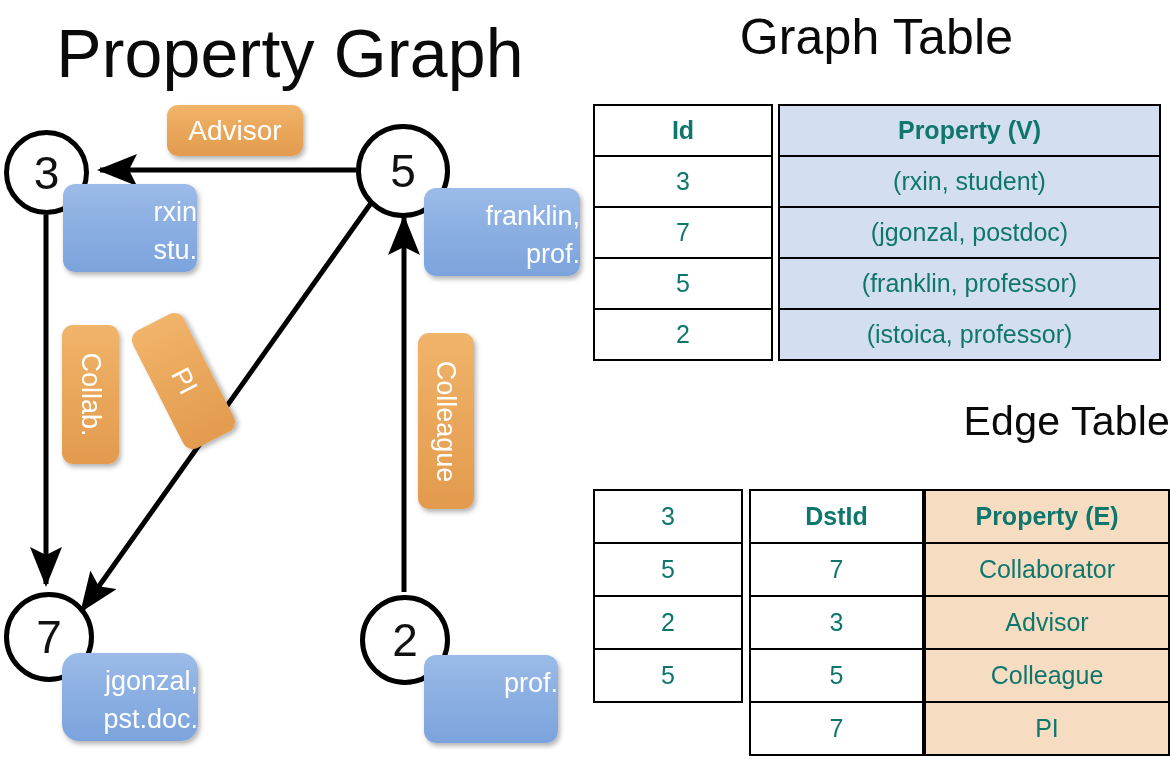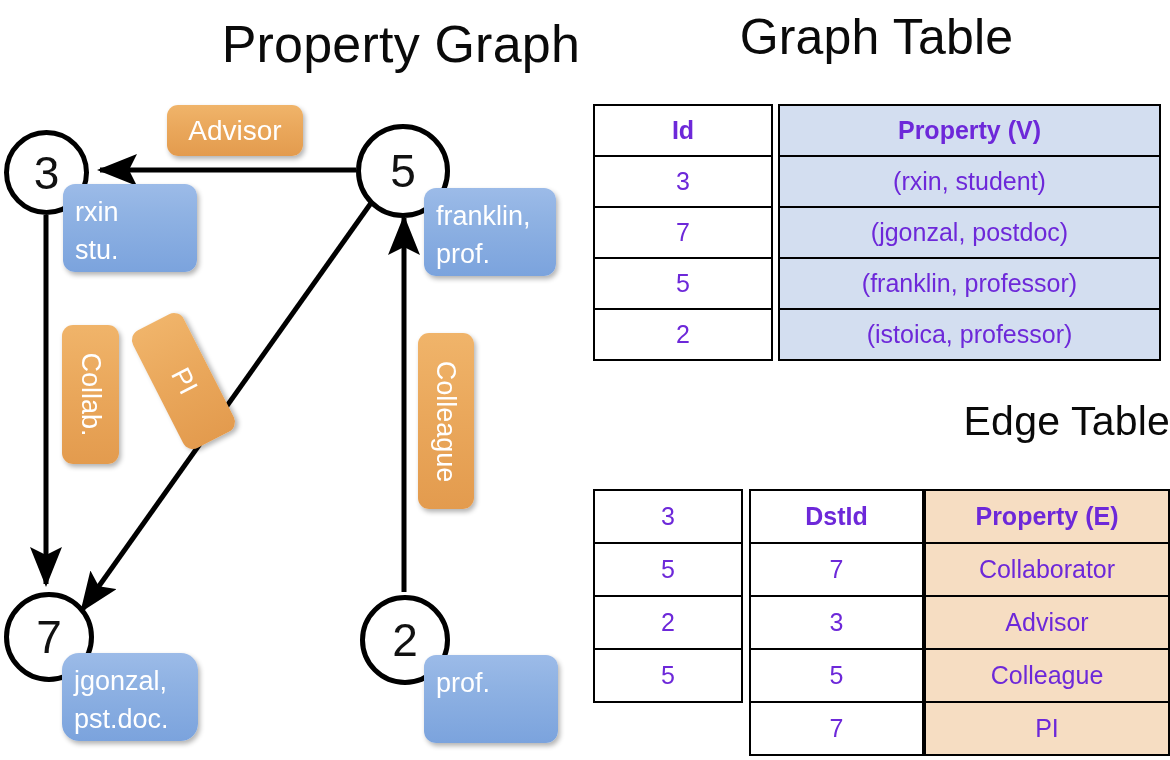--- a/index.html
+++ b/index.html
@@ -14,21 +14,21 @@
 
   
   .title{
     position:absolute;
     font-family:"Liberation Sans", sans-serif;
     font-weight:300;
     color:#0a0a0a;
     white-space:nowrap;
     letter-spacing:.2px;
   }
-  #graph-title{left:0;top:14px;width:580px;text-align:right;font-size:52px;}
+  #graph-title{left:0;top:14px;width:580px;text-align:center;font-size:68px;}
   #vertex-title{left:583px;top:8px;width:587px;text-align:center;font-size:50px;}
   #edge-title{left:583px;top:398px;width:587px;text-align:right;font-size:41px;}
 
   
   #graph-svg{position:absolute;left:0;top:0;width:580px;height:760px;}
 
   .node-circle{
     position:absolute;
     border:5px solid #000;
     border-radius:50%;
@@ -44,21 +44,21 @@
     border-radius:12px;
     background:linear-gradient(180deg,#9cbbe8 0%,#8fb2e3 35%,#7ba3dd 100%);
     box-shadow:2px 3px 5px rgba(0,0,0,.30);
     color:#ffffff;
     font-size:27px;
     font-weight:300;
     padding:9px 0 0 12px;
     box-sizing:border-box;
     line-height:1.42;
   }
-  .vbox span{display:block;}
+  .vbox span{display:block;text-align:right;}
 
   .ebox{
     position:absolute;
     border-radius:11px;
     background:linear-gradient(180deg,#f0b46a 0%,#eaa85c 45%,#e39b4e 100%);
     box-shadow:2px 3px 5px rgba(0,0,0,.30);
     color:#ffffff;
     font-weight:300;
     display:flex;align-items:center;justify-content:center;
     box-sizing:border-box;
@@ -68,21 +68,21 @@
 
   
   .tbl{position:absolute;display:flex;}
   .col{display:flex;flex-direction:column;}
   .cell{
     border:2px solid #000;
     box-sizing:border-box;
     display:flex;align-items:center;justify-content:center;
     font-size:25px;
     font-weight:300;
-    color:#6d28d9;
+    color:#0f766e;
     background:#ffffff;
     margin-top:-2px;
   }
   .cell:first-child{margin-top:0;}
   .hdr{font-weight:bold;}
   .blue{background:#d3def0;}
   .peach{background:#f6ddc2;}
 
   #vertex-table{left:593px;top:104px;}
   #vertex-table .c-id{width:180px;}
@@ -130,21 +130,21 @@
     <span>7</span>
   </div>
   <div class="node-circle" style="left:360px;top:595px;width:90px;height:90px;">
     <span>2</span>
   </div>
 
   <div class="vbox" style="left:63px;top:184px;width:134px;height:88px;">
     <span>rxin</span>
     <span>stu.</span>
   </div>
-  <div class="vbox" style="left:424px;top:188px;width:132px;height:88px;">
+  <div class="vbox" style="left:424px;top:188px;width:156px;height:88px;">
     <span>franklin,</span>
     <span>prof.</span>
   </div>
   <div class="vbox" style="left:62px;top:653px;width:136px;height:88px;border-radius:17px;">
     <span>jgonzal,</span>
     <span>pst.doc.</span>
   </div>
   <div class="vbox" style="left:424px;top:655px;width:134px;height:88px;">
     <span>prof.</span>
   </div>

